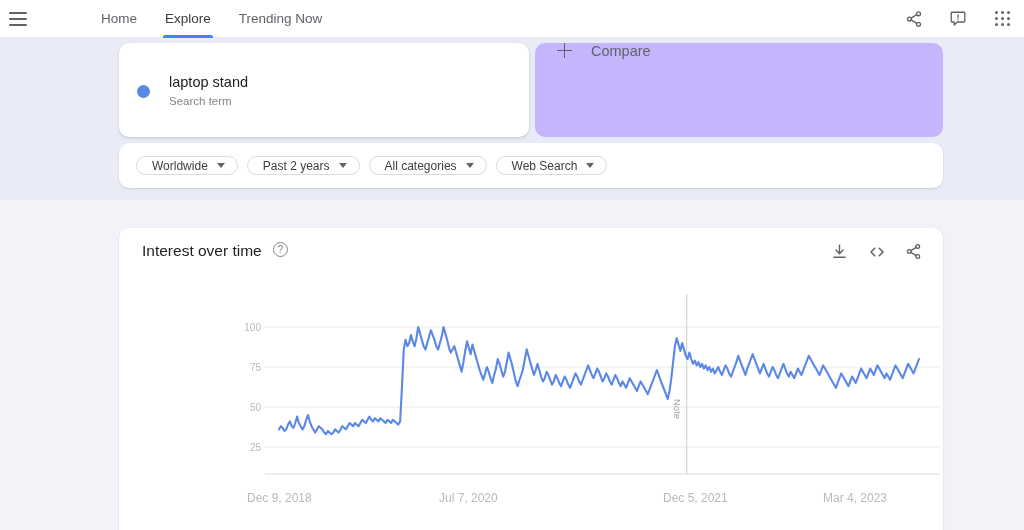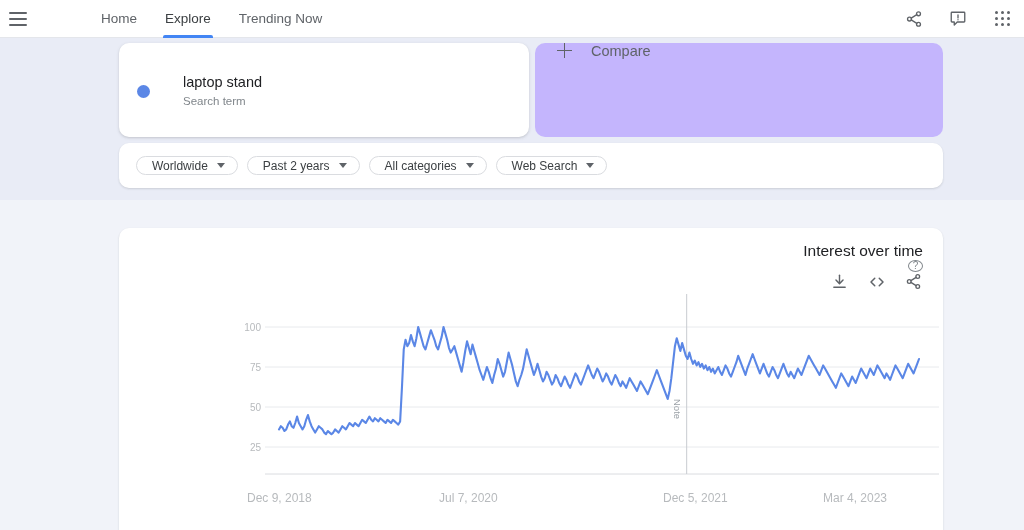--- a/index.html
+++ b/index.html
@@ -53,21 +53,21 @@
   }
 
   
   .query-row { position:absolute; left:119px; top:43px; width:824px; height:94px; display:flex; gap: 6px; }
   .term-card {
     width: 410px; height: 94px; background:#ffffff; border-radius: 10px;
     box-shadow: 0 1px 2px rgba(60,64,67,.14), 0 1px 3px 1px rgba(60,64,67,.06);
     display:flex; align-items:center; padding-left: 18px;
   }
   .term-dot { width: 13px; height: 13px; border-radius:50%; background:#5b87e6; flex:none; margin-top: 2px; }
-  .term-texts { margin-left: 33px; }
+  .term-texts { margin-left: 19px; }
   .term-title { font-size: 14.5px; color:#202124; line-height: 19px; }
   .term-sub { font-size: 11.5px; color:#80868b; margin-top: 3px; }
   .compare-card {
     width: 408px; height: 94px; background:#c4b5fd; border-radius: 10px;
     display:flex; align-items:flex-start; padding-left: 22px; cursor:pointer;
   }
   .plus { position:relative; width:15px; height:15px; flex:none; }
   .plus::before, .plus::after { content:""; position:absolute; background:#5f6368; }
   .plus::before { left:0; top:6.5px; width:15px; height:1.6px; }
   .plus::after { top:0; left:6.7px; height:15px; width:1.6px; }
@@ -86,21 +86,21 @@
     font-size: 12px; color:#3c4043; background:#fff; cursor:pointer; white-space:nowrap;
   }
   .caret { width:0;height:0;border-left:4px solid transparent;border-right:4px solid transparent;border-top:5px solid #5f6368; }
 
   
   .chart-card {
     position:absolute; left:119px; top:228px; width:824px; height:302px;
     background:#ffffff; border-radius: 10px 10px 0 0;
     box-shadow: 0 1px 2px rgba(60,64,67,.12), 0 1px 3px rgba(60,64,67,.05);
   }
-  .chart-head { position:absolute; left:23px; top:14px; right:20px; height:30px; display:flex; align-items:flex-end;flex-direction:column; }
+  .chart-head { position:absolute; left:23px; top:14px; right:20px; height:30px; display:flex; align-items:flex-start; }
   .chart-title { font-size: 15.5px; color:#202124; }
   .help-icon {
     width: 15px; height: 15px; border: 1.3px solid #80868b; border-radius: 50%;
     margin-left: 11px; font-size: 10px; color:#80868b; display:flex;
     align-items:center; justify-content:center; cursor:pointer; line-height:1;
   }
   .chart-actions { margin-left:auto; display:flex; align-items:center; gap: 18px; }
   .cicon { width: 19px; height: 19px; color:#5f6368; cursor:pointer; display:flex; align-items:center; justify-content:center; }
   .chart-area { position:absolute; left:0; top:58px; width:824px; height:240px; }
   .yl {

